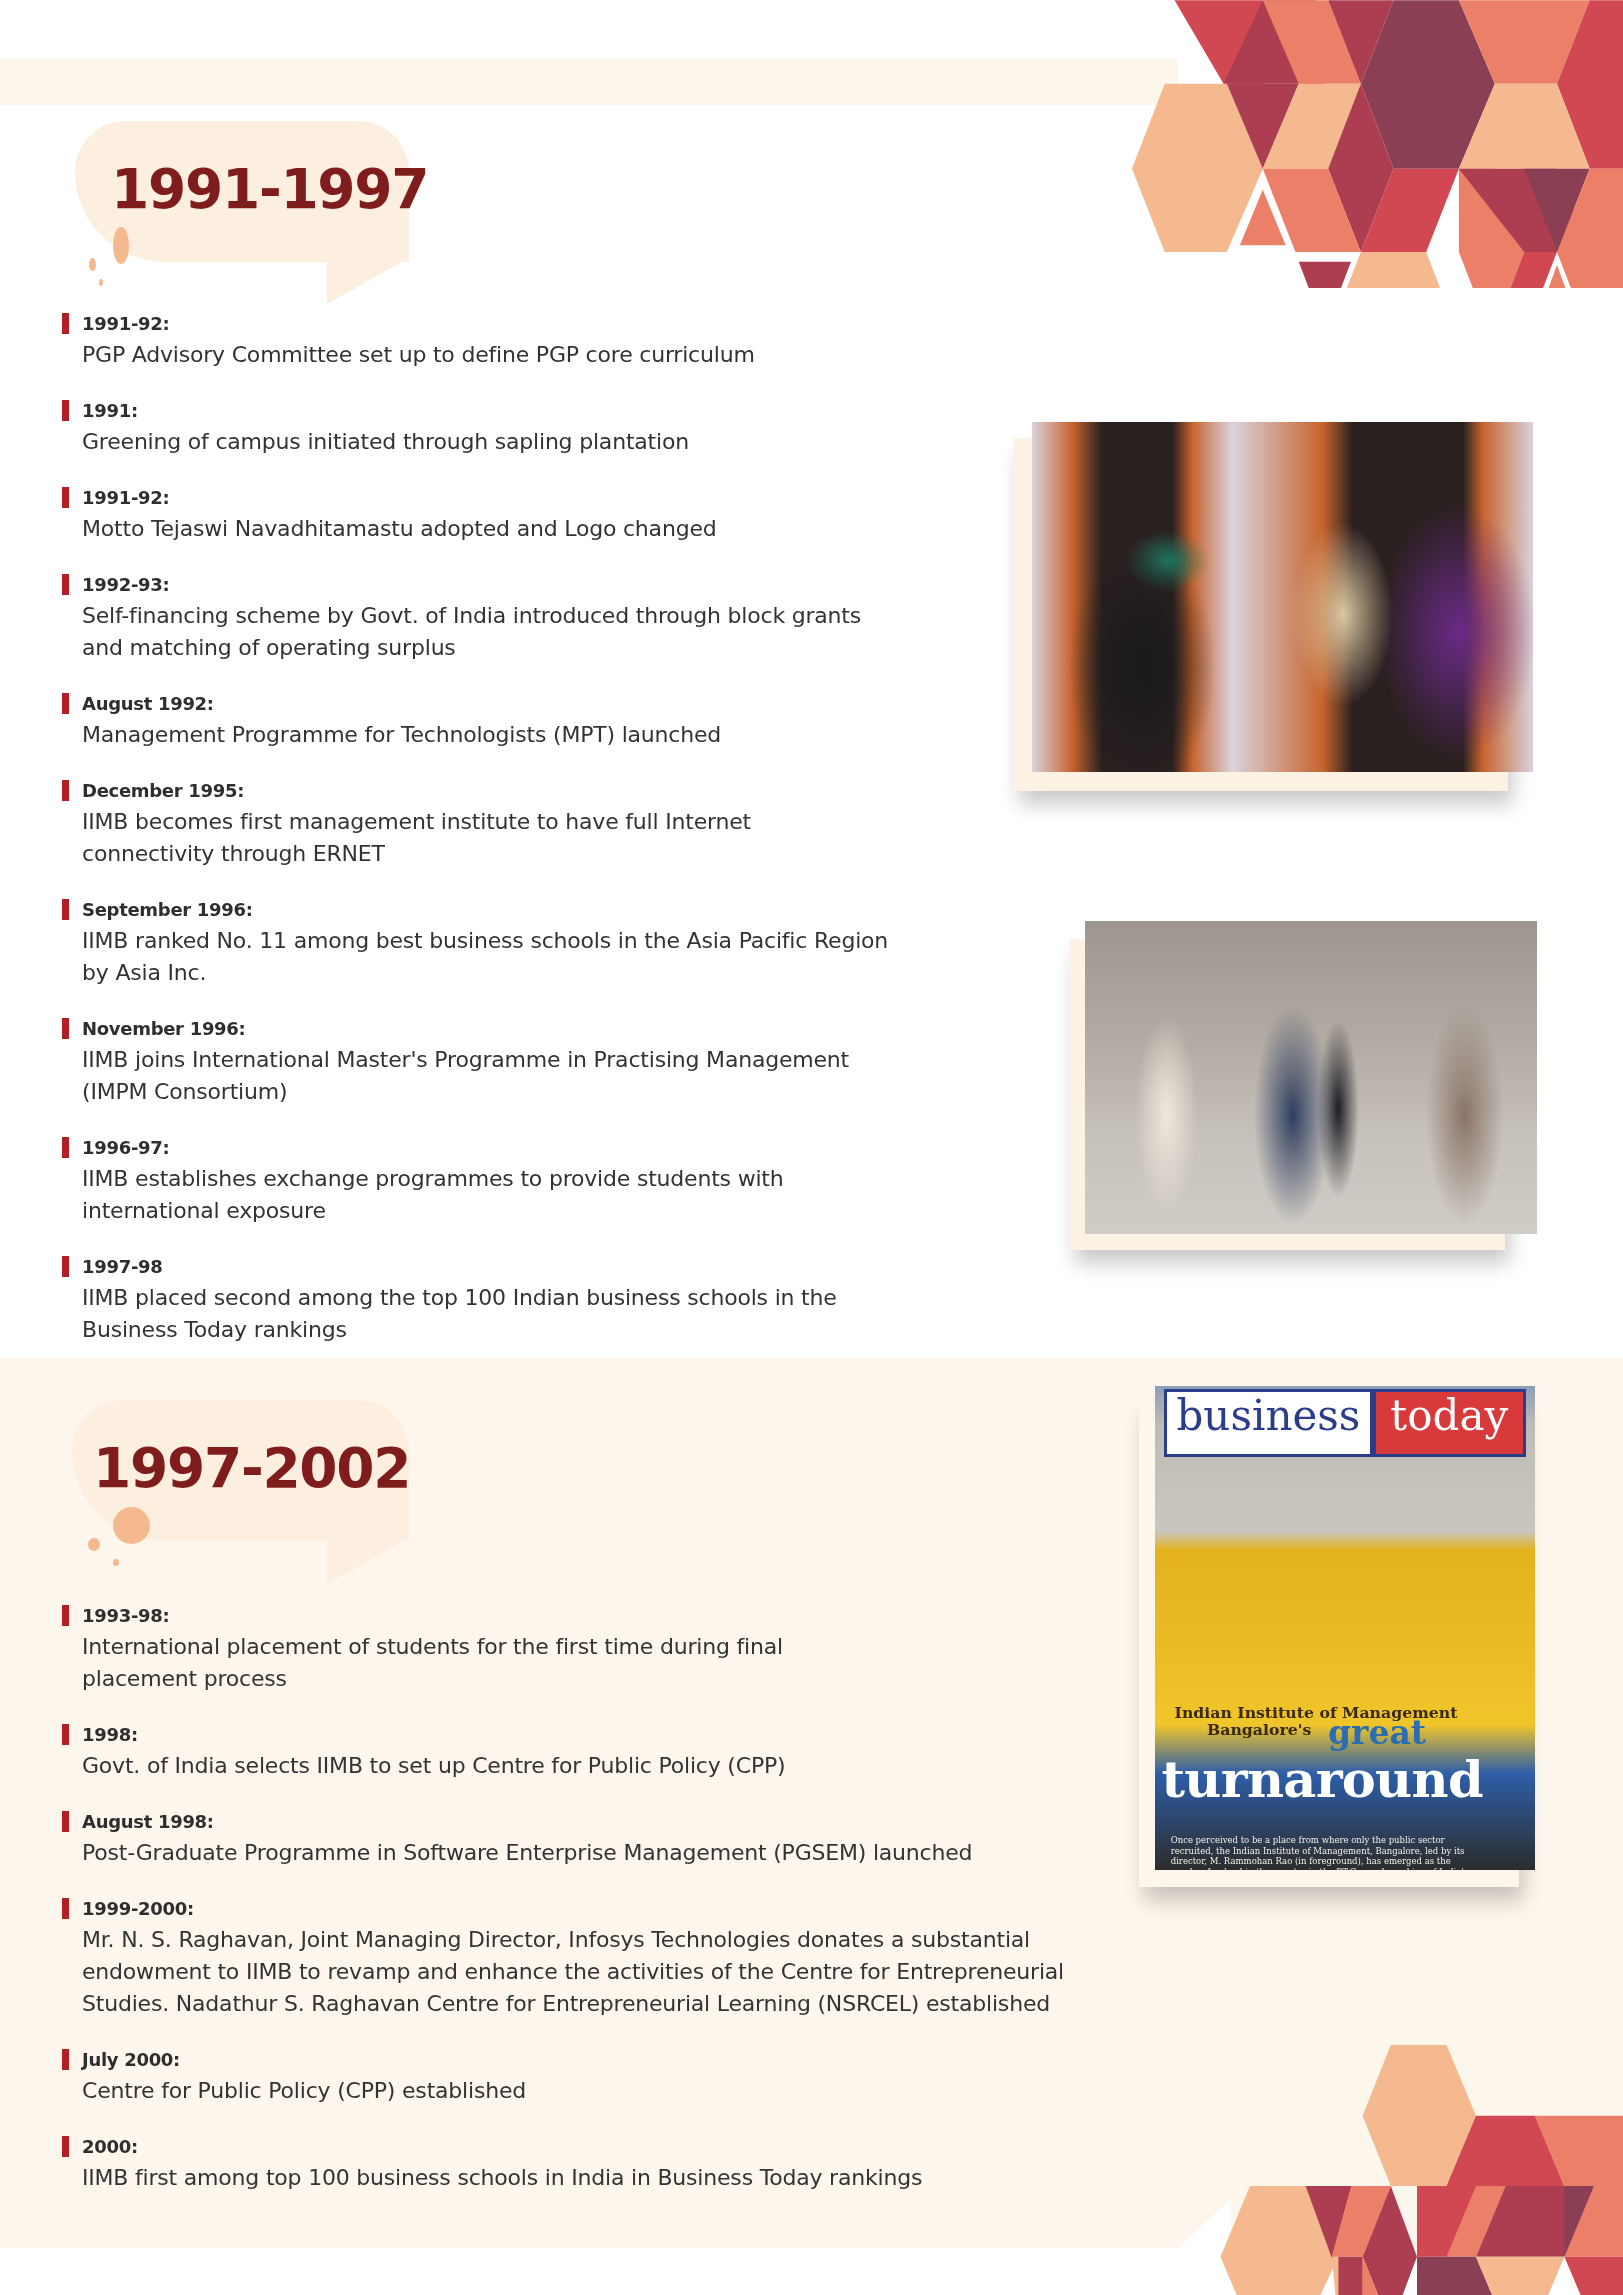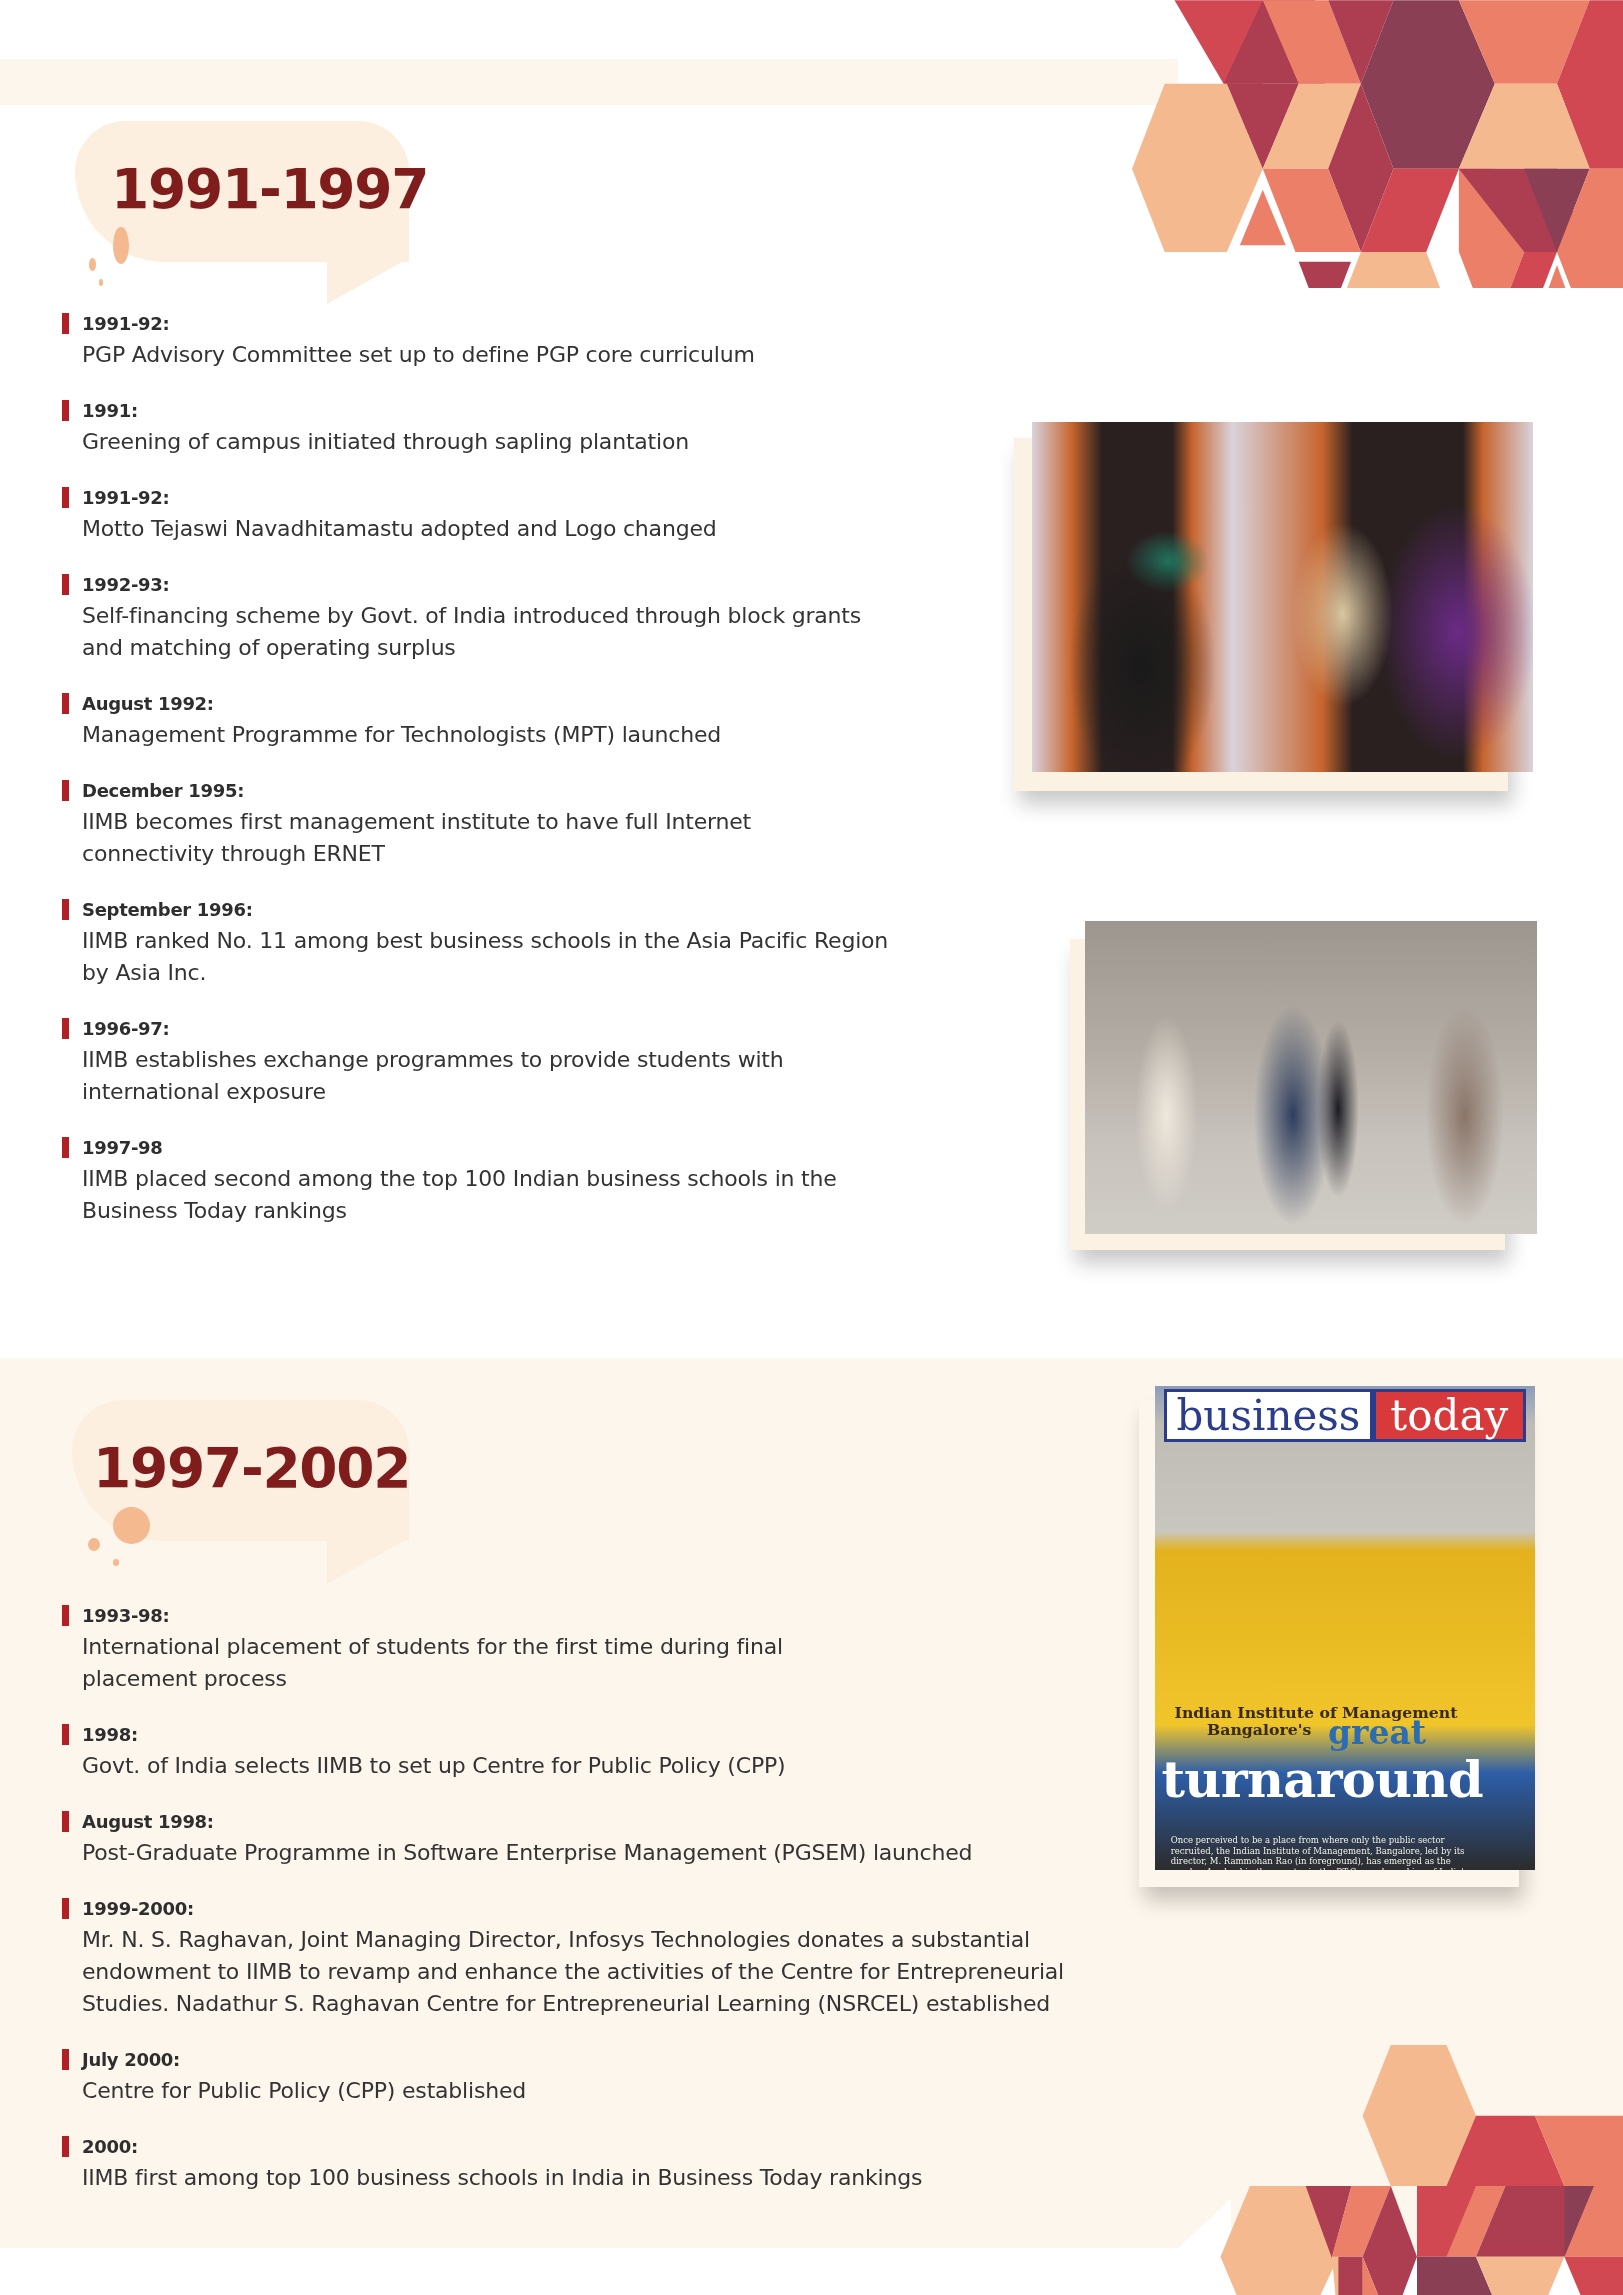--- a/index.html
+++ b/index.html
@@ -13,21 +13,21 @@
   .timeline { position:absolute; left:60px; }
   .entry { position:relative; padding-left:22px; margin-bottom:24px; }
   .entry .bar { position:absolute; left:2px; top:5.2px; width:6.5px; height:21px; background:#b02025; }
   .entry .label { display:block; font-weight:bold; font-size:18px; line-height:31px; color:#2e2e2e; letter-spacing:-0.3px; }
   .entry .desc { display:block; font-size:22px; line-height:32px; color:#333; letter-spacing:-0.2px; }
   .photo-frame { position:absolute; background:#fcf2e4; box-shadow: 5.2px 14.4px 19.6px rgba(0,0,0,0.22); }
   .photo { position:absolute; overflow:hidden; }
   .hex-svg { position:absolute; }
   
   .mag { background:linear-gradient(#8c9db8 0%, #bfbcb6 8%, #c9c6c0 30%, #e3b21d 34%, #f0c52a 70%, #2d5ea8 80%, #2c2c2c 100%); }
-  .mag-mast { position:absolute; left:9.2px; top:2.6px; right:9.2px; height:53px; display:flex; }
+  .mag-mast { position:absolute; left:9.2px; top:2.6px; right:9.2px; height:68px; display:flex; }
   .mag-mast .b { flex:0 0 56%; background:#fff; border:3.3px solid #2a3c8a; color:#2a3c8a; font-family:"DejaVu Serif", serif; font-size:42px; line-height:48px; text-align:center; }
   .mag-mast .t { flex:1; background:#d8393a; color:#fff; border:3.3px solid #2a3c8a; font-family:"DejaVu Serif", serif; font-size:42px; line-height:48px; text-align:center; }
   .mag-line1 { position:absolute; left:19.6px; top:308px; font-family:"DejaVu Serif", serif; font-weight:bold; font-size:15.7px; color:#3a2a10;margin-top:9px; }
   .mag-line2 { position:absolute; left:52px; top:334px; font-family:"DejaVu Serif", serif; font-weight:bold; font-size:15.7px; color:#3a2a10; }
   .mag-great { position:absolute; left:157px; top:321px; font-family:"DejaVu Serif", serif; font-weight:bold; font-size:33px; color:#2a6db3; }
   .mag-turn { position:absolute; left:6.5px; top:363px; font-family:"DejaVu Serif", serif; font-weight:bold; font-size:51px; color:#fff; letter-spacing:-0.7px; }
   .mag-blurb { position:absolute; left:15.7px; top:425px; width:301px; font-family:"DejaVu Serif", serif; font-size:8.5px; line-height:10.5px; color:#f4f0e8;margin-top:24px; }
 </style>
 </head>
 <body>
@@ -104,20 +104,26 @@
       <span class="desc">connectivity through ERNET</span>
     </div>
     <div class="entry">
       <span class="bar"></span>
       <span class="label">September 1996:</span>
       <span class="desc">IIMB ranked No. 11 among best business schools in the Asia Pacific Region</span>
       <span class="desc">by Asia Inc.</span>
     </div>
     <div class="entry">
       <span class="bar"></span>
+      <span class="label">November 1996:</span>
+      <span class="desc">IIMB joins International Master's Programme in Practising Management</span>
+      <span class="desc">(IMPM Consortium)</span>
+    </div>
+    <div class="entry">
+      <span class="bar"></span>
       <span class="label">1996-97:</span>
       <span class="desc">IIMB establishes exchange programmes to provide students with</span>
       <span class="desc">international exposure</span>
     </div>
     <div class="entry">
       <span class="bar"></span>
       <span class="label">1997-98</span>
       <span class="desc">IIMB placed second among the top 100 Indian business schools in the</span>
       <span class="desc">Business Today rankings</span>
     </div>

